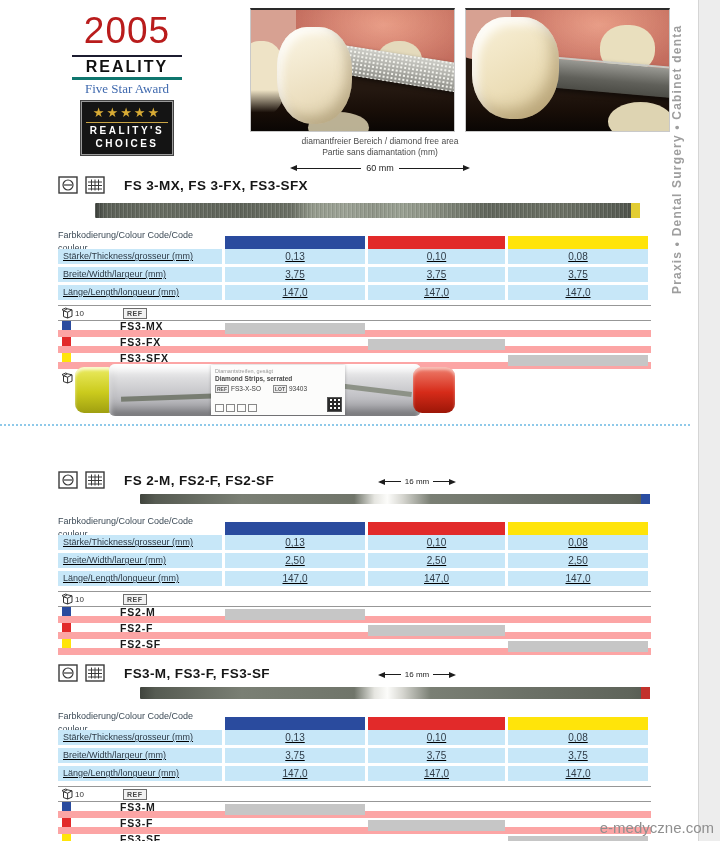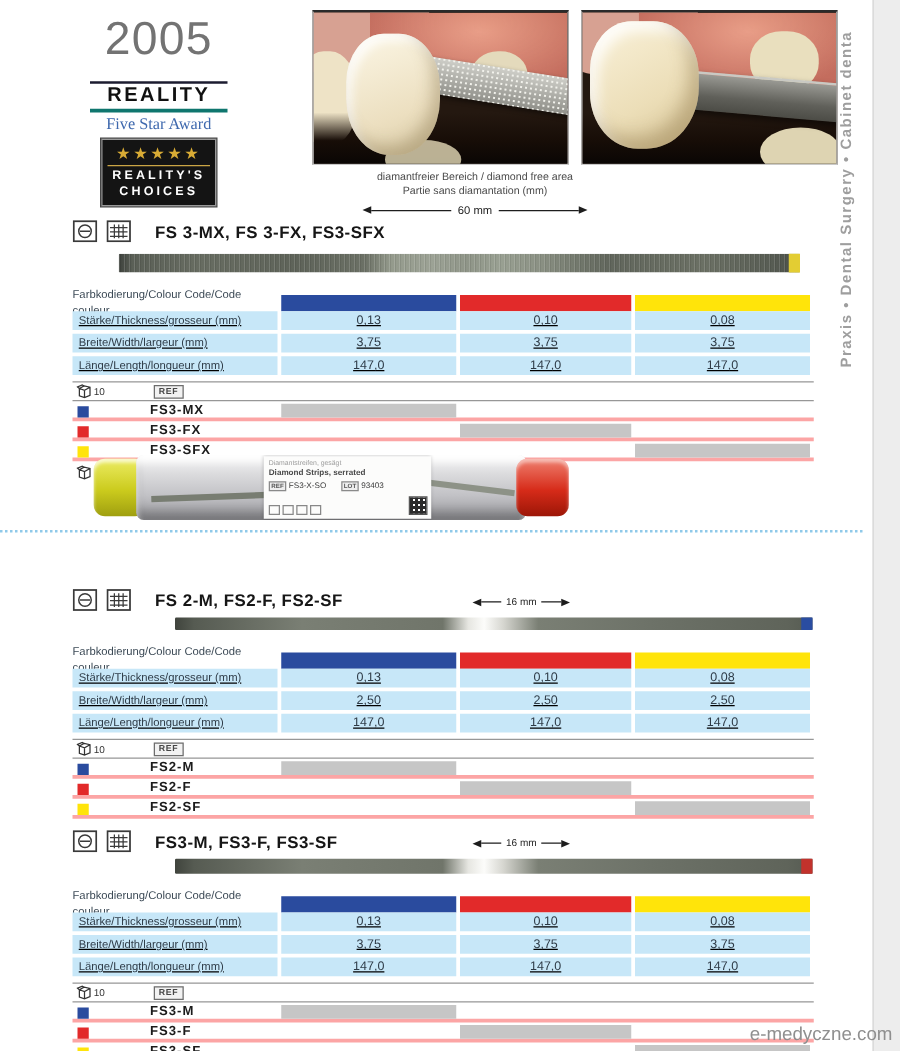--- a/index.html
+++ b/index.html
@@ -9,22 +9,22 @@
 
   
   .edge-band { position:absolute; right:0; top:0; width:22px; height:100%;
                background:#ededed; border-left:1px solid #d5d5d5; }
   .side-text { position:absolute; right:36px; top:-6px; height:300px; overflow:hidden;
                writing-mode:vertical-rl; transform:rotate(180deg);
                font-size:12px; font-weight:bold; color:#9e9e9e; letter-spacing:1.2px; }
 
   
   .award { position:absolute; left:72px; top:12px; width:110px; text-align:center; }
-  .award-year { font-size:37px; font-weight:400; color:#737373; letter-spacing:1px;
-                line-height:1; border-bottom:2px solid #1c1c30; padding-bottom:16px; }
+  .award-year { font-size:37px; font-weight:400; color:#b91c1c; letter-spacing:1px;
+                line-height:1; border-bottom:2px solid #1c1c30; padding-bottom:6px; }
   .award-brand { font-size:16px; font-weight:bold; color:#111; letter-spacing:2px;
                  border-bottom:3px solid #0f766e; padding:1px 0; }
   .award-sub { font-family:"Liberation Serif", serif; font-size:13px; color:#3f69ae; padding:1px 0 4px; }
   .award-badge { background:#141414; border:1px solid #9a9a9a; outline:1px solid #444;
                  padding:3px 4px 4px; width:92px; margin:0 auto; }
   .award-stars { color:#d8ab35; font-size:13px; letter-spacing:2px;
                  border-bottom:1px solid #caa545; padding-bottom:2px; }
   .award-choice { color:#fff; font-weight:bold; font-size:10px; letter-spacing:2.5px; line-height:1.25; margin-top:2px; }
 
   
@@ -105,22 +105,22 @@
   .spec-row .val { text-align:center; font-size:10px; }
 
   .prod-list { margin-top:5px; }
   .prod-head { height:16px; display:flex; align-items:center;
                border-top:1px solid #979797; border-bottom:1px solid #979797; padding-left:3px; }
   .pack { display:inline-flex; align-items:center; width:40px; }
   .pack svg { flex:none; }
   .pq { font-size:8px; color:#333; margin-left:1px; line-height:9px; }
   .ref-badge { margin-left:22px; font-size:7px; font-weight:bold; color:#474747;
                border:1px solid #6d6d6d; background:#f2f2f2; padding:0 3px; line-height:9px; letter-spacing:.5px; }
-  .prod-row { position:relative; height:16px; display:flex; align-items:flex-end;
-              border-bottom:3px solid #fca5a5; padding-left:4px; }
+  .prod-row { position:relative; height:16px; display:flex; align-items:center;
+              border-bottom:7px solid #fca5a5; padding-left:4px; }
   .chip { width:9px; height:9px; display:inline-block; }
   .pcode { margin-left:49px; font-size:10.5px; font-weight:bold; color:#1b1b1b; letter-spacing:.8px; }
   .bar { position:absolute; top:2px; height:11px; background:#c6c6c6; }
   .bar-0 { left:167px; width:140px; }
   .bar-1 { left:310px; width:137px; }
   .bar-2 { left:450px; width:140px; }
   .combo-row { height:18px; display:flex; align-items:center; padding-left:3px; }
   .combo-row .pq { font-size:7px; }
   .combo-row .pcode { margin-left:19px; }
   .combo-parts { margin-left:14px; font-size:12.5px; font-weight:bold; letter-spacing:1px; }

